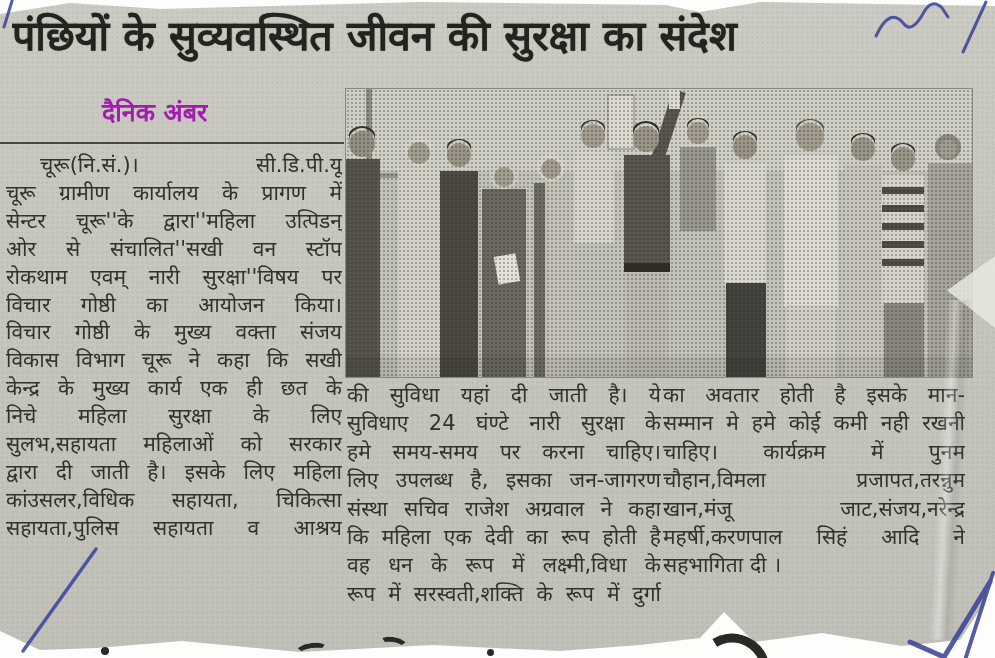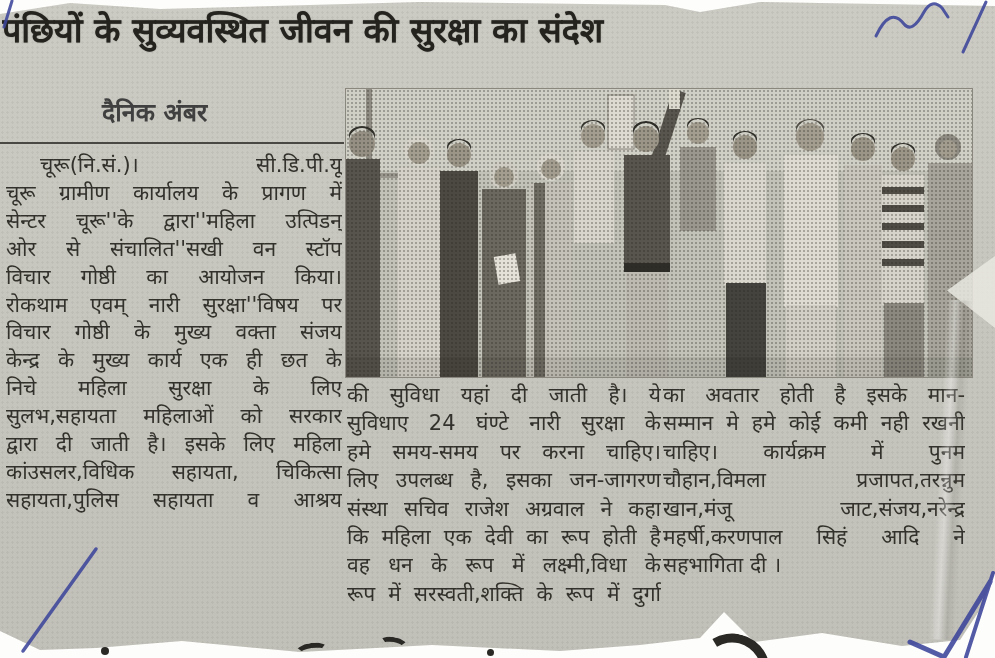--- a/index.html
+++ b/index.html
@@ -12,26 +12,26 @@
     position:absolute;inset:0;background:#c9c8c0;
     clip-path:polygon(0px 14px,70px 3px,160px 9px,420px 2px,665px 5px,700px 12px,760px 2px,995px 6px,
       995px 572px,981px 608px,960px 640px,902px 646px,822px 633px,754px 642px,724px 612px,
       700px 638px,640px 645px,560px 651px,432px 645px,300px 652px,182px 641px,96px 648px,40px 650px,0px 631px);
     background-image:
       radial-gradient(rgba(110,108,100,.10) 1px, transparent 1.3px),
       linear-gradient(180deg, rgba(255,255,255,.05), rgba(0,0,0,.04));
     background-size:5px 5px,100% 100%;
   }
   .headline{
-    position:absolute;left:2px;top:6px;width:978px;height:66px;
-    font-size:34px;font-weight:bold;color:#24231e;white-space:nowrap;overflow:hidden;
+    position:absolute;left:12px;top:6px;width:978px;height:66px;
+    font-size:41px;font-weight:bold;color:#24231e;white-space:nowrap;overflow:hidden;
     letter-spacing:0px;text-shadow:0 0 1px rgba(36,35,30,.55);
   }
   .masthead{
-    position:absolute;left:102px;top:94px;font-size:25px;font-weight:600;color:#404040;
+    position:absolute;left:102px;top:94px;font-size:25px;font-weight:600;color:#a21caf;
   }
   .mast-rule{
     position:absolute;left:0px;top:142px;width:344px;height:0;border-bottom:2px solid #4a4843;
   }
   .col{position:absolute;color:#33312b;}
   .col1{left:6px;top:152px;width:336px;font-size:21px;line-height:27.9px;}
   .col2{left:347px;top:381px;width:314px;font-size:21px;line-height:28.4px;}
   .col3{left:663px;top:381px;width:302px;font-size:21px;line-height:28.4px;}
   .l{white-space:nowrap;overflow:hidden;text-align:justify;text-align-last:justify;}
   .l.last{text-align-last:left;}
@@ -78,23 +78,24 @@
   <div class="headline">पंछियों के सुव्यवस्थित जीवन की सुरक्षा का संदेश</div>
 
   <div class="masthead">दैनिक अंबर</div>
   <div class="mast-rule"></div>
 
   <div class="col col1">
     <div class="l indent">चूरू(नि.सं.)।  सी.डि.पी.यू</div>
     <div class="l">चूरू ग्रामीण कार्यालय के प्रागण में</div>
     <div class="l">सेन्टर चूरू''के द्वारा''महिला उत्पिडन्</div>
     <div class="l">ओर से संचालित''सखी वन स्टॉप</div>
+    <div class="l">रोकथाम एवम् नारी सुरक्षा''विषय पर</div>
     <div class="l">विचार गोष्ठी का आयोजन किया।</div>
-    <div class="l">रोकथाम एवम् नारी सुरक्षा''विषय पर</div>
     <div class="l">विचार गोष्ठी के मुख्य वक्ता संजय</div>
+    <div class="l">विकास विभाग चूरू ने कहा कि सखी</div>
     <div class="l">केन्द्र के मुख्य कार्य एक ही छत के</div>
     <div class="l">निचे महिला सुरक्षा के लिए</div>
     <div class="l">सुलभ,सहायता महिलाओं को सरकार</div>
     <div class="l">द्वारा दी जाती है। इसके लिए महिला</div>
     <div class="l">कांउसलर,विधिक सहायता, चिकित्सा</div>
     <div class="l">सहायता,पुलिस सहायता व आश्रय</div>
   </div>
 
   <div class="photo" title="Black-and-white halftone group photograph: about thirteen men and women standing outdoors; women in saris at left, man in dark t-shirt with raised arm at center, men in white shirts and a striped shirt at right">
     <svg width="626" height="288" viewBox="0 0 626 288">

